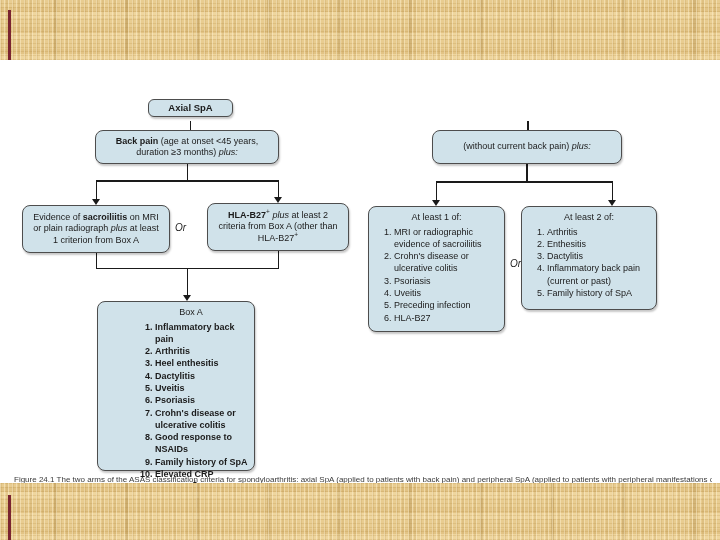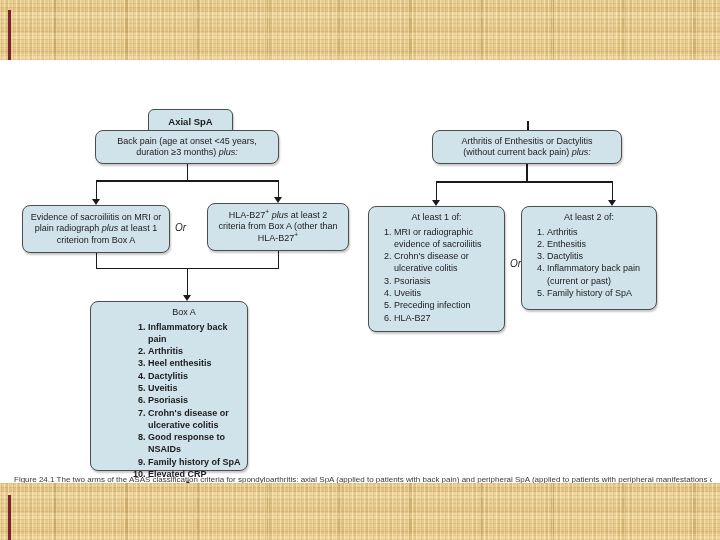--- a/index.html
+++ b/index.html
@@ -38,33 +38,33 @@
   .fc-box{
     position:absolute;box-sizing:border-box;
     background:#d0e2ea;border:1.5px solid #4d4d4d;border-radius:8px;
     color:#1b1b1b;font-size:9px;line-height:11.5px;
     box-shadow:1px 2px 2px rgba(0,0,0,0.22);
   }
   .fc-center{display:flex;align-items:center;justify-content:center;text-align:center;}
   .fc-header{font-weight:bold;font-size:9.5px;border-radius:6px;}
   .fc-box sup{font-size:6.5px;vertical-align:super;line-height:0;}
   .fc-box i{font-style:italic;}
-  .fc-box b{font-weight:normal;}
+  .fc-box b{font-weight:bold;}
 
-  #axial-header{left:148px;top:99px;width:85px;height:26px;margin-top:10px;}
+  #axial-header{left:148px;top:99px;width:85px;height:18px;}
   #peripheral-header{left:481px;top:99px;width:95px;height:22px;}
   #backpain-box{left:95px;top:130px;width:184px;height:34px;padding:0 12px;}
   #arthritis-box{left:432px;top:130px;width:190px;height:34px;}
   #evidence-box{left:22px;top:205px;width:148px;height:48px;padding:8px 7px;}
   #hla-box{left:207px;top:203px;width:142px;height:48px;padding:0 8px;}
 
   .list-box{padding:5px 6px 4px 6px;}
   .list-box .list-head{text-align:center;margin-bottom:2px;font-size:9px;}
   .list-box ol{margin:0;padding-left:19px;font-size:9px;line-height:12.3px;color:#1b1b1b;}
-  #boxa{left:90px;top:301px;width:158px;height:170px;padding-left:36px;}
+  #boxa{left:97px;top:301px;width:158px;height:170px;padding-left:36px;}
   #boxa ol{padding-left:21px;font-weight:bold;}
   #atleast1{left:368px;top:206px;width:137px;height:126px;}
   #atleast2{left:521px;top:206px;width:136px;height:104px;}
 
   .or-label{position:absolute;font-style:italic;font-size:10px;color:#222;}
   #or-left{left:175px;top:222px;}
   #or-right{left:510px;top:258px;}
 
   .line{position:absolute;background:#1a1a1a;}
   .arrow-down{position:absolute;width:0;height:0;
@@ -149,27 +149,20 @@
       <li>Family history of SpA</li>
       <li>Elevated CRP</li>
       <li><span>HLA-B27</span><sup>+</sup></li>
     </ol>
   </div>
 
 
   <div class="fc-box fc-center" id="arthritis-box">
     <div>
       <div>
-        <b>Arthritis</b>
-        <span>of</span>
-        <b>Enthesitis</b>
-        <span>or</span>
-        <b>Dactylitis</b>
-      </div>
-      <div>
         <span>(without current back pain)</span>
         <i>plus:</i>
       </div>
     </div>
   </div>
 
   <div class="or-label" id="or-right">Or</div>
 
   <div class="fc-box list-box" id="atleast1">
     <div class="list-head">At least 1 of:</div>

